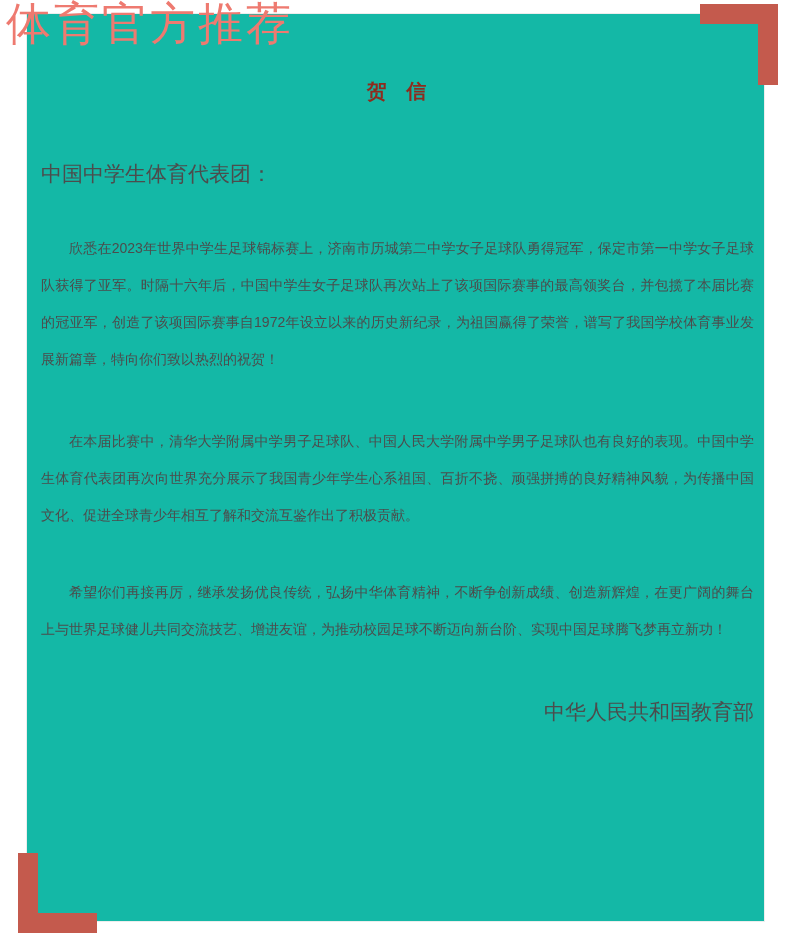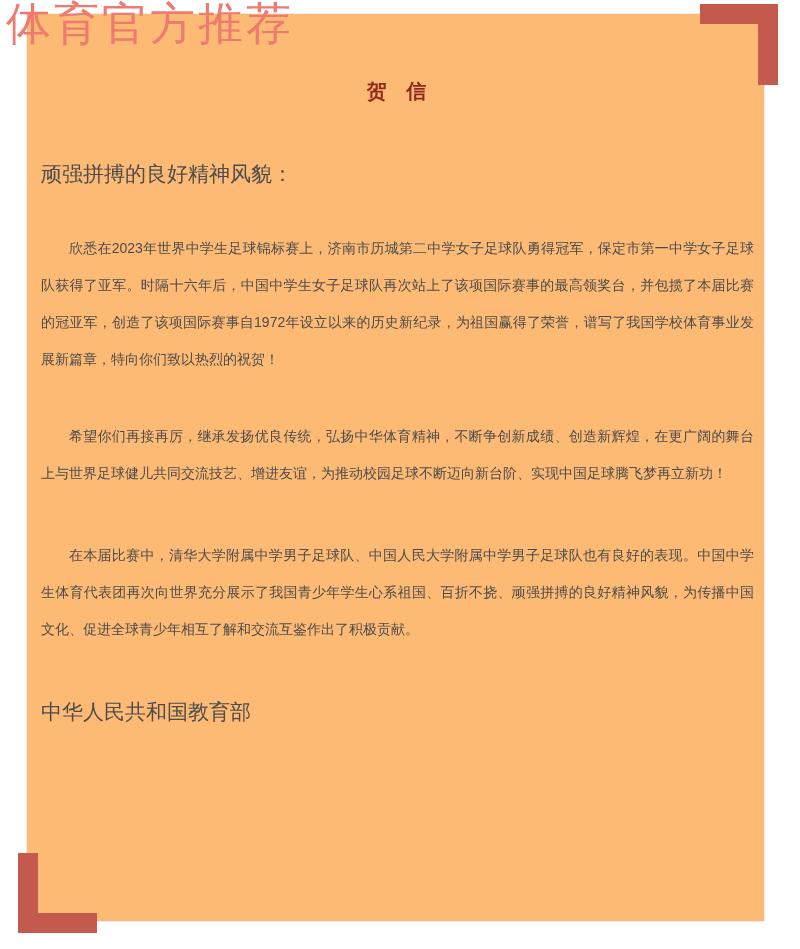--- a/index.html
+++ b/index.html
@@ -11,21 +11,21 @@
     overflow: hidden;
     font-family: "Liberation Sans", "DejaVu Sans", sans-serif;
   }
   .letter-card {
     position: absolute;
     left: 26px;
     top: 13px;
     width: 739px;
     height: 909px;
     box-sizing: border-box;
-    background: #fdba74;
+    background: #14b8a6;
     border: 1px solid #ededed;
     padding: 0 10px 0 14px;
   }
   .letter-title {
     margin: 64px 0 0 0;
     text-align: center;
     font-size: 20px;
     font-weight: bold;
     color: #8e2b1d;
     letter-spacing: 2px;
@@ -43,20 +43,21 @@
     line-height: 37px;
     color: #4c4c4c;
     text-align: justify;
     text-indent: 2em;
   }
   .para-1 { margin-top: 38px; }
   .para-2 { margin-top: 45px; }
   .para-3 { margin-top: 40px; }
   .sig-block {
     margin-top: 45px;
+    text-align: right;
   }
   .signature {
     margin: 0;
     font-size: 21px;
     line-height: 37px;
     color: #4c4c4c;
   }
   .sig-date {
     margin: 0 12px 0 0;
     font-size: 21px;
@@ -95,27 +96,27 @@
   }
 </style>
 </head>
 <body>
 
 <div class="page">
 
   <div class="letter-card">
     <h2 class="letter-title">贺 信</h2>
 
-    <p class="salutation">顽强拼搏的良好精神风貌：</p>
+    <p class="salutation">中国中学生体育代表团：</p>
 
     <p class="para para-1">欣悉在2023年世界中学生足球锦标赛上，济南市历城第二中学女子足球队勇得冠军，保定市第一中学女子足球队获得了亚军。时隔十六年后，中国中学生女子足球队再次站上了该项国际赛事的最高领奖台，并包揽了本届比赛的冠亚军，创造了该项国际赛事自1972年设立以来的历史新纪录，为祖国赢得了荣誉，谱写了我国学校体育事业发展新篇章，特向你们致以热烈的祝贺！</p>
 
+    <p class="para para-2">在本届比赛中，清华大学附属中学男子足球队、中国人民大学附属中学男子足球队也有良好的表现。中国中学生体育代表团再次向世界充分展示了我国青少年学生心系祖国、百折不挠、顽强拼搏的良好精神风貌，为传播中国文化、促进全球青少年相互了解和交流互鉴作出了积极贡献。</p>
+
     <p class="para para-3">希望你们再接再厉，继承发扬优良传统，弘扬中华体育精神，不断争创新成绩、创造新辉煌，在更广阔的舞台上与世界足球健儿共同交流技艺、增进友谊，为推动校园足球不断迈向新台阶、实现中国足球腾飞梦再立新功！</p>
-
-    <p class="para para-2">在本届比赛中，清华大学附属中学男子足球队、中国人民大学附属中学男子足球队也有良好的表现。中国中学生体育代表团再次向世界充分展示了我国青少年学生心系祖国、百折不挠、顽强拼搏的良好精神风貌，为传播中国文化、促进全球青少年相互了解和交流互鉴作出了积极贡献。</p>
 
     <div class="sig-block">
       <p class="signature">中华人民共和国教育部</p>
     </div>
   </div>
 
   <div class="corner corner-tr"></div>
 
   <div class="corner corner-bl"></div>
 

